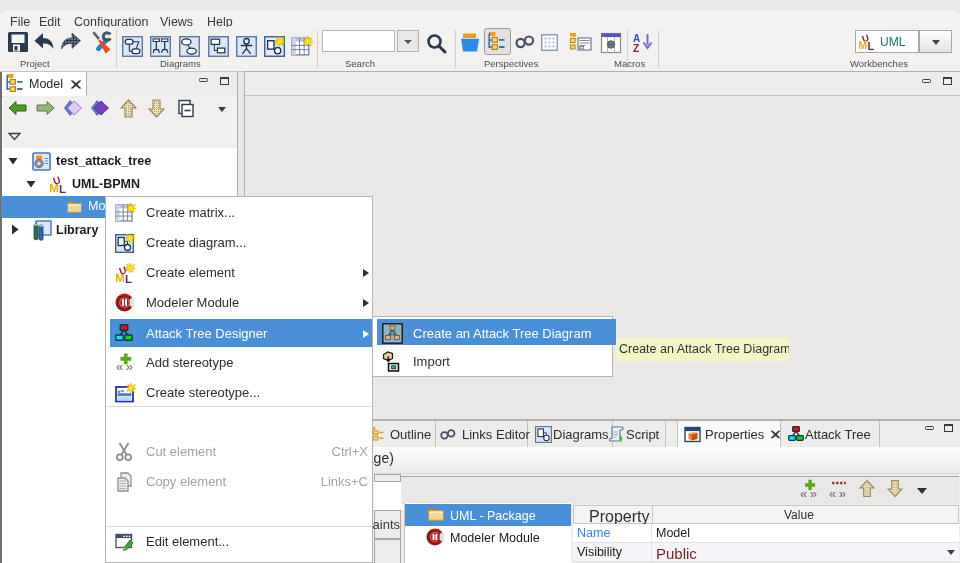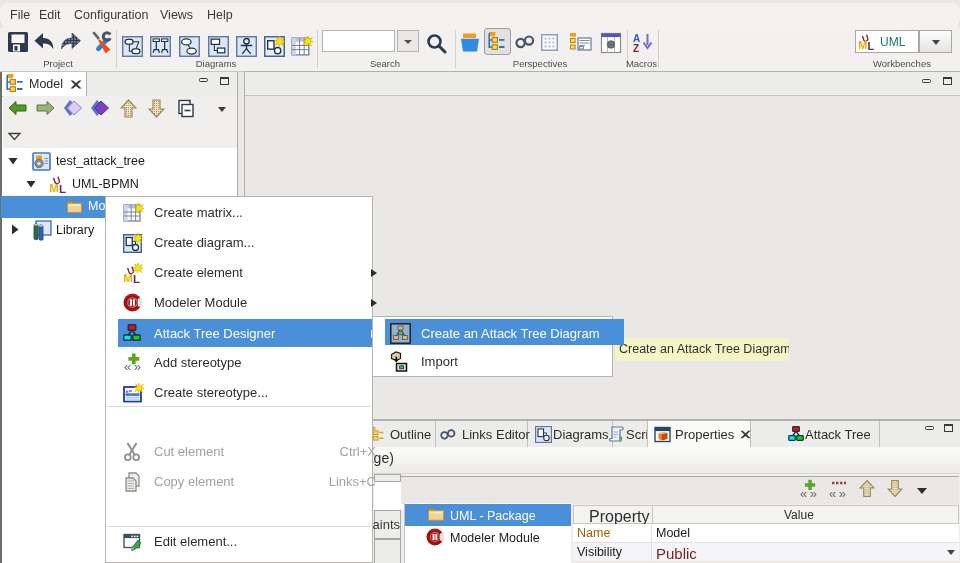--- a/index.html
+++ b/index.html
@@ -2,50 +2,50 @@
 <html><head>
 <meta charset="utf-8">
 <style>
 html,body{margin:0;padding:0;}
 body{width:960px;height:563px;overflow:hidden;position:relative;
  font-family:"Liberation Sans",sans-serif;background:#e9e8e6;
  -webkit-font-smoothing:antialiased;}
 .abs{position:absolute;}
 svg{display:block;}
 
-#menubar{left:0;top:3px;width:960px;height:26px;background:#f3f2f0;border-bottom:1px solid #b9b7b4;border-radius:9px;}
+#menubar{left:0;top:10px;width:960px;height:26px;background:#f3f2f0;border-bottom:1px solid #b9b7b4;border-radius:9px;}
 #menubar span{position:absolute;top:5px;}
 #menubar span{color:#3a3a38;font-size:12.5px;}
 #toolbar{left:0;top:27px;width:960px;height:44px;background:#f2f1ef;border-bottom:1px solid #c6c4c1;}
 .tsep{position:absolute;top:3px;height:38px;width:1px;background:#d2d0cd;}
-.glabel{position:absolute;top:31px;font-size:9.5px;color:#4c4c4a;text-align:center;}
+.glabel{position:absolute;top:31px;font-size:9.5px;color:#4c4c4a;}
 
 #leftpanel{left:2px;top:72px;width:236px;height:491px;background:#ffffff;border:1px solid #aeaca9;border-left:none;border-bottom:none;box-sizing:border-box;}
 #lp-tabs{left:2px;top:72px;width:235px;height:24px;background:#ececea;border-bottom:1px solid #b5b3b0;}
 #lp-tab{left:2px;top:72px;width:84px;height:24px;background:#ffffff;border-right:1px solid #b5b3b0;}
 #lp-toolbar{left:3px;top:96px;width:234px;height:52px;background:#f0efed;}
 #edtop{left:244px;top:71px;width:717px;height:349px;background:#e9e8e6;border:1px solid #b3b1ae;box-sizing:border-box;}
 #edtabs{left:245px;top:72px;width:715px;height:23px;background:#ececea;border-bottom:1px solid #c5c3c0;}
 
 #botpanel{left:244px;top:420px;width:717px;height:144px;background:#efeeec;border:1px solid #b3b1ae;box-sizing:border-box;}
 #bottabs{left:245px;top:421px;width:715px;height:26px;background:#ececea;border-bottom:1px solid #c5c3c0;}
 .btab{position:absolute;top:421px;height:26px;box-sizing:border-box;border-right:1px solid #c2c0bd;}
 .btab .lbl{position:absolute;top:6px;font-size:13px;color:#2d2d2b;white-space:nowrap;}
 #bothdr{left:245px;top:447px;width:715px;height:26px;background:linear-gradient(#fbfbfa,#ecebe9);border-bottom:1px solid #d8d6d3;}
 
 #propbar{left:401px;top:476px;width:558px;height:27px;background:#e9e8e6;border-top:1px solid #a9a7a4;}
 #proplist{left:404px;top:503px;width:167px;height:60px;background:#ffffff;border-left:1px solid #c5c3c0;box-sizing:border-box;}
 
 .vtab{position:absolute;left:374px;width:27px;background:#ececea;border:1px solid #a9a7a4;box-sizing:border-box;}
 
 .trow{position:absolute;left:3px;width:234px;height:23px;font-size:12.5px;color:#1b1b1a;}
-.trow .txt{position:absolute;top:4px;}
+.trow .txt{position:absolute;top:4px;font-weight:bold;}
 
 #cmenu{left:105px;top:196px;width:268px;height:367px;background:#ffffff;border:1px solid #b7b5b2;box-sizing:border-box;z-index:50;}
-.mi{position:absolute;left:12px;width:266px;height:30px;}
+.mi{position:absolute;left:4px;width:266px;height:30px;}
 .mi .lbl{position:absolute;left:36px;top:7px;font-size:13px;color:#2d2d2b;white-space:nowrap;}
 .mi .sc{position:absolute;right:8px;top:7px;font-size:13px;color:#2d2d2b;}
 .mi.gray .lbl,.mi.gray .sc{color:#a3a29f;}
 .mi .ic{position:absolute;left:5px;top:5px;}
 .mi .arr{position:absolute;right:7px;top:11px;width:0;height:0;border-left:6px solid #2d2d2b;border-top:4px solid transparent;border-bottom:4px solid transparent;}
 .mi.sel{background:#4a90d9;}
 .mi.sel .lbl{color:#ffffff;}
 .mi.sel .arr{border-left-color:#ffffff;}
 .msep{position:absolute;left:1px;width:264px;height:1px;background:#dddbd8;}
 
@@ -391,21 +391,21 @@
  <span class="lbl" style="left:25px">Diagrams</span>
 </div>
 <div class="btab" style="left:602px;width:64px">
  <svg class="abs" style="left:6px;top:4px" width="16" height="19" viewBox="0 0 16 19">
   <path d="M4 2 L14 2 C15.5 2 15.5 5 14 5 L12 5 L12 16 L3 16 C1 16 1 13.5 3 13.5 L4 13.5 Z" fill="#eaf2fa" stroke="#5a7a9a" stroke-width="1.2"></path>
   <path d="M5.5 7 L10 7 M5.5 9.5 L10 9.5 M5.5 12 L8.5 12" stroke="#8aa" stroke-width="0.9"></path>
   <path d="M12 10 L14.5 13 L13 17.5 L11.5 13 Z" fill="#4ab04a"></path>
  </svg>
  <span class="lbl" style="left:24px">Script</span>
 </div>
-<div class="btab" style="left:647px;width:104px;background:#fafaf9;border-left:1px solid #c2c0bd">
+<div class="btab" style="left:677px;width:104px;background:#fafaf9;border-left:1px solid #c2c0bd">
  <svg class="abs" style="left:6px;top:5px" width="17" height="17" viewBox="0 0 17 17">
   <rect x="1" y="1.5" width="15" height="14" fill="#fff" stroke="#23486e" stroke-width="1.4"></rect>
   <rect x="1" y="1.5" width="15" height="3.6" fill="#23486e"></rect>
   <path d="M8 8 L13.5 6.8 L13.5 13 L8 14.5 Z" fill="#c84a10"></path>
   <path d="M8 8 L4.5 7 L4.5 13 L8 14.5 Z" fill="#f0801e"></path>
   <path d="M8 8 L13.5 6.8 L10 5.8 L4.5 7 Z" fill="#f8b060"></path>
  </svg>
  <span class="lbl" style="left:27px">Properties</span>
  <svg class="abs" style="left:92px;top:9px" width="11" height="9" viewBox="0 0 12 9">
   <path d="M0.5 0.5 L3 0.5 L6 3 L9 0.5 L11.5 0.5 L7.5 4.5 L11.5 8.5 L9 8.5 L6 6 L3 8.5 L0.5 8.5 L4.5 4.5 Z" fill="#3a3a38"></path>
@@ -455,21 +455,21 @@
     <use href="#s-module"></use>
   </svg>
 <span class="abs" style="left:450px;top:531px;font-size:12.5px;color:#1b1b1a;z-index:4">Modeler Module</span>
 
 <div class="abs" style="left:573px;top:505px;width:386px;height:19px;background:#f4f3f1;border:1px solid #c9c7c4;box-sizing:border-box">
  <span style="position:absolute;left:15px;top:2px;font-size:16px;color:#2d2d2b">Property</span>
  <span style="position:absolute;left:210px;top:2px;font-size:12px;color:#2d2d2b">Value</span>
  <div style="position:absolute;left:78px;top:0;width:1px;height:18px;background:#c9c7c4"></div>
 </div>
 <div class="abs" style="left:573px;top:524px;width:386px;height:19px;background:#fff;border-bottom:1px solid #e4e3e1;box-sizing:border-box">
- <span style="position:absolute;left:4px;top:2px;font-size:12.5px;color:#a16207">Name</span>
+ <span style="position:absolute;left:4px;top:2px;font-size:12.5px;color:#3b82f6">Name</span>
  <span style="position:absolute;left:83px;top:2px;font-size:12.5px;color:#1b1b1a">Model</span>
  <div style="position:absolute;left:78px;top:0;width:1px;height:19px;background:#e4e3e1"></div>
 </div>
 <div class="abs" style="left:573px;top:543px;width:386px;height:19px;background:#f4f4f9;border-bottom:1px solid #e4e3e1;box-sizing:border-box">
  <span style="position:absolute;left:4px;top:2px;font-size:12.5px;color:#1b1b1a">Visibility</span>
  <span style="position:absolute;left:83px;top:2px;font-size:15px;color:#7f1d1d">Public</span>
  <div style="position:absolute;left:78px;top:0;width:1px;height:19px;background:#e4e3e1"></div>
  <div style="position:absolute;right:4px;top:7px;width:0;height:0;border-top:5px solid #444;border-left:4px solid transparent;border-right:4px solid transparent"></div>
 </div>
 

